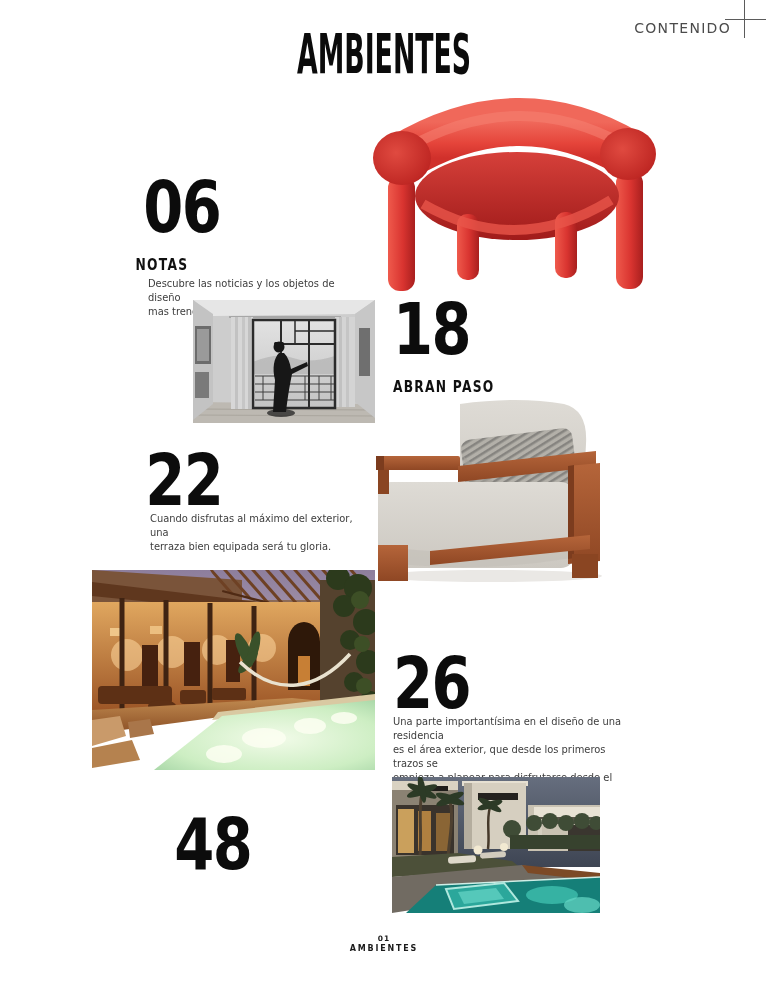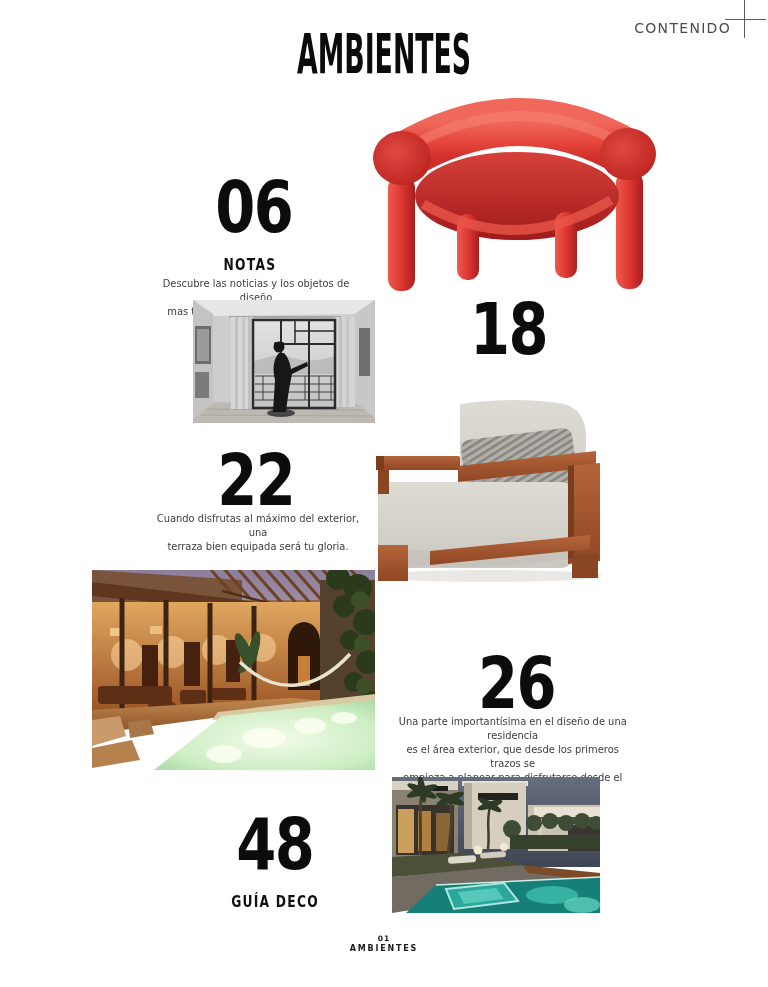--- a/index.html
+++ b/index.html
@@ -14,23 +14,23 @@
   .logo-wrap{position:absolute;top:31px;left:0;right:0;display:flex;justify-content:center;}
 
   
   .section{position:absolute;}
   .sec-num{display:inline-block;font-size:72px;line-height:56px;font-weight:bold;color:#0c0c0c;
            letter-spacing:-2px;transform:scaleX(0.8);}
   .sec-title{display:block;margin-top:19px;}
   .sec-title>span{display:inline-block;font-size:15px;font-weight:bold;letter-spacing:1.5px;color:#101010;transform:scaleX(0.82);}
   .sec-desc{display:block;margin-top:3px;}
   .sec-desc>span{display:inline-block;font-size:11px;line-height:14px;color:#3d3d3d;white-space:pre-line;transform:scaleX(0.9);}
-  .align-right{text-align:center;}
+  .align-right{text-align:left;}
   .align-right .sec-num,.align-right .sec-title>span,.align-right .sec-desc>span{transform-origin:right center;}
-  .align-left{text-align:center;}
+  .align-left{text-align:left;}
   .align-left .sec-num,.align-left .sec-title>span,.align-left .sec-desc>span{transform-origin:left center;}
 
   #sec-notas{left:124px;width:240px;top:179px;}
   #sec-abran{left:393px;width:250px;top:301px;}
   #sec-inspiracion{left:126px;width:240px;top:452px;}
   #sec-espacios{left:393px;width:266px;top:655px;}
   #sec-guia{left:155px;width:220px;top:816px;}
 
   
   .photo{position:absolute;overflow:hidden;}
@@ -158,20 +158,21 @@
       <ellipse cx="88" cy="113" rx="14" ry="4" opacity="0.7"></ellipse>
       <circle cx="86" cy="47" r="5.5"></circle>
       <rect x="81" y="42" width="10" height="3" rx="1.5"></rect>
       <path d="M 80,112 L 82,80 C 79,68 81,58 86,53 L 91,53 C 95,57 97,63 98,69 L 114,62 L 115,66 L 99,74 C 97,84 95,94 93,112 Z"></path>
     </g>
   </svg>
 </div>
 
 <div class="section align-left" id="sec-abran">
   <span class="sec-num">18</span>
+  <span class="sec-title"><span>ABRAN PASO</span></span>
 </div>
 
 <div class="section align-right" id="sec-inspiracion">
   <span class="sec-num">22</span>
   <span class="sec-desc"><span>Cuando disfrutas al máximo del exterior, una
 terraza bien equipada será tu gloria.</span></span>
 </div>
 
 <div class="photo" id="img-armchair">
   <svg viewBox="0 0 262 186" preserveAspectRatio="none" aria-hidden="true">
@@ -394,19 +395,18 @@
       <polygon points="54,112 112,106 126,124 62,132" fill="#2ba79b" stroke="#afe8de" stroke-width="2"></polygon>
       <polygon points="66,115 104,111 112,122 72,127" fill="#55c8ba"></polygon>
       <ellipse cx="160" cy="118" rx="26" ry="9" fill="#3fbfae" opacity="0.8"></ellipse>
       <ellipse cx="190" cy="128" rx="18" ry="8" fill="#66d8c6" opacity="0.7"></ellipse>
     </g>
   </svg>
 </div>
 
 <div class="section align-right" id="sec-guia">
   <span class="sec-num">48</span>
-  <span class="sec-title"><span>GUÍA DECO</span></span>
 </div>
 
 <div class="footer">
   <span class="page-num">01</span>
   <span class="mag-name">AMBIENTES</span>
 </div>
 
 </body></html>

